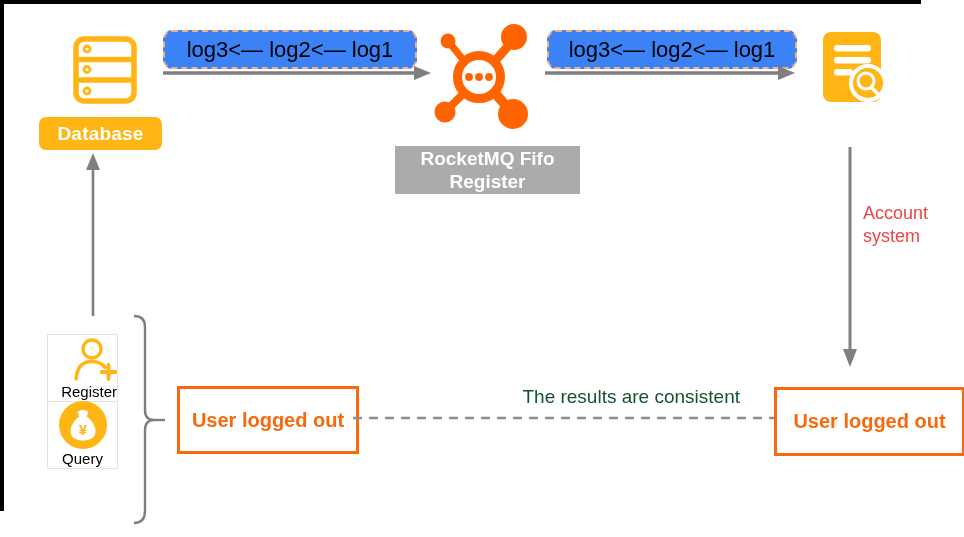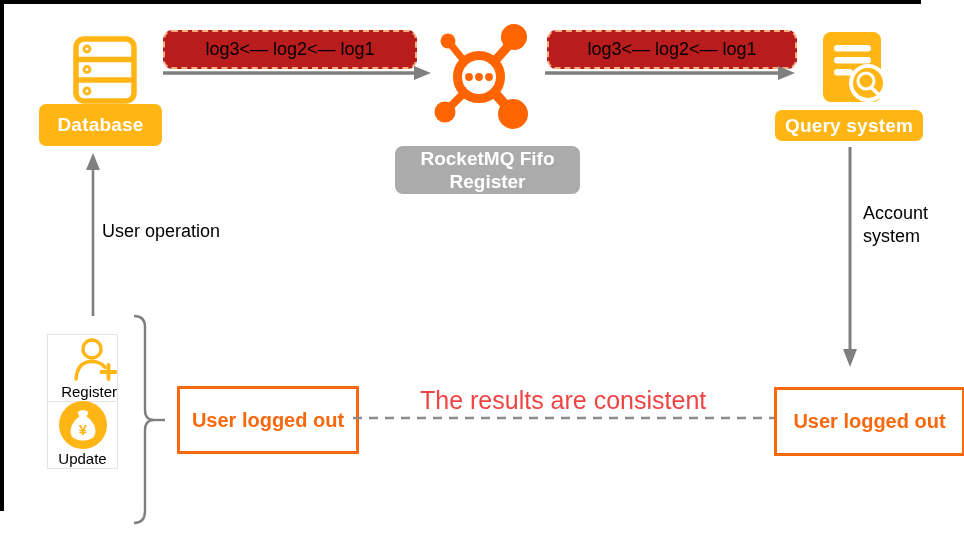--- a/index.html
+++ b/index.html
@@ -13,34 +13,34 @@
   .abs { position:absolute; }
 
   .badge-amber {
     position:absolute; background:#FFB514; color:#fff; font-weight:bold;
     font-size:19px; display:flex; align-items:center; justify-content:center;
     border-radius:7px; letter-spacing:.2px;
   }
   .badge-gray {
     position:absolute; background:#ABABAB; color:#fff; font-weight:bold;
     font-size:19px; line-height:23px; display:flex; flex-direction:column;
-    align-items:center; justify-content:center; border-radius:8px; text-align:center;
+    align-items:center; justify-content:center; border-radius:0; text-align:center;
   }
   .dashed-box {
-    position:absolute; border:2px dashed #F6AE7D; border-radius:9px; background:#b91c1c;
+    position:absolute; border:2px dashed #F6AE7D; border-radius:9px; background:#3b82f6;
     display:flex; align-items:center; justify-content:center;
-    font-size:18px; color:#000;
+    font-size:22px; color:#000;
   }
   .result-box {
     position:absolute; border:3px solid #F8680C; border-radius:0; background:#fff;
     color:#F8680C; font-weight:bold; font-size:20px;
     display:flex; align-items:center; justify-content:center;
   }
-  .note-black { position:absolute; font-size:18px; color:#000000; line-height:23px; }
-  .note-gray  { position:absolute; font-size:25px; color:#ef4444; text-align:left; }
+  .note-black { position:absolute; font-size:18px; color:#ef4444; line-height:23px; }
+  .note-gray  { position:absolute; font-size:19px; color:#14532d; text-align:right; }
 
   .op-stack { position:absolute; left:47px; top:318px; width:71px; }
   .op-cell {
     box-sizing:border-box; width:71px; height:68px; border:1px solid #E3E3E3;
     margin-top:-1px; background:#fff; display:flex; flex-direction:column;
     align-items:center; justify-content:flex-end; padding-bottom:1px;
   }
   .op-cell:first-child { margin-top:16px;align-items:flex-end; }
   .op-icon { flex:1; display:flex; align-items:center; justify-content:center; }
   .op-label { font-size:15px; color:#000; line-height:17px; }
@@ -54,21 +54,21 @@
   <div class="frame-left"></div>
 
   <svg class="abs" style="left:73px; top:36px;" width="64" height="68" viewBox="0 0 64 68">
     <rect x="3" y="3" width="58" height="62" rx="8" fill="#fff" stroke="#FFB514" stroke-width="5.5"></rect>
     <line x1="3" y1="23.5" x2="61" y2="23.5" stroke="#FFB514" stroke-width="5.5"></line>
     <line x1="3" y1="44" x2="61" y2="44" stroke="#FFB514" stroke-width="5.5"></line>
     <circle cx="14" cy="13" r="3" fill="none" stroke="#FFB514" stroke-width="2.8"></circle>
     <circle cx="14" cy="33.5" r="3" fill="none" stroke="#FFB514" stroke-width="2.8"></circle>
     <circle cx="14" cy="55" r="3" fill="none" stroke="#FFB514" stroke-width="2.8"></circle>
   </svg>
-  <div class="badge-amber" style="left:39px; top:104px; width:123px; height:42px;">Database</div>
+  <div class="badge-amber" style="left:39px; top:117px; width:123px; height:33px;">Database</div>
 
   <div class="dashed-box" style="left:163px; top:30px; width:250px; height:35px;">log3&lt;— log2&lt;— log1</div>
   <svg class="abs" style="left:163px; top:64px;" width="268" height="18">
     <line x1="0" y1="9" x2="252" y2="9" stroke="#7F7F7F" stroke-width="3.4"></line>
     <polygon points="251,2 268,9 251,16" fill="#7F7F7F"></polygon>
   </svg>
 
   <svg class="abs" style="left:430px; top:20px;" width="102" height="110" viewBox="0 0 102 110">
     <line x1="35" y1="42" x2="22" y2="26" stroke="#FF6400" stroke-width="7" stroke-linecap="round"></line>
     <line x1="64" y1="42" x2="80" y2="24" stroke="#FF6400" stroke-width="9" stroke-linecap="round"></line>
@@ -96,36 +96,34 @@
 
   <svg class="abs" style="left:821px; top:30px;" width="68" height="76" viewBox="0 0 68 76">
     <rect x="2" y="2" width="58" height="70" rx="8" fill="#FFB514"></rect>
     <rect x="13" y="15" width="37" height="6.5" rx="3.2" fill="#fff"></rect>
     <rect x="13" y="27" width="37" height="6.5" rx="3.2" fill="#fff"></rect>
     <rect x="13" y="39" width="19" height="6.5" rx="3.2" fill="#fff"></rect>
     <circle cx="47" cy="53" r="17" fill="#FFB514" stroke="#fff" stroke-width="4"></circle>
     <circle cx="45" cy="51" r="8" fill="none" stroke="#fff" stroke-width="3"></circle>
     <line x1="51" y1="58" x2="57" y2="64" stroke="#fff" stroke-width="3.5" stroke-linecap="round"></line>
   </svg>
-  <div class="badge-amber" style="left:775px; top:110px; width:148px; height:31px;">Query system</div>
 
   <svg class="abs" style="left:841px; top:147px;" width="18" height="220">
     <line x1="9" y1="0" x2="9" y2="203" stroke="#7F7F7F" stroke-width="3"></line>
     <polygon points="2,202 9,220 16,202" fill="#7F7F7F"></polygon>
   </svg>
   <div class="note-black" style="left:863px; top:202px;">
     <div>Account</div>
     <div>system</div>
   </div>
 
   <svg class="abs" style="left:84px; top:153px;" width="18" height="163">
     <line x1="9" y1="163" x2="9" y2="15" stroke="#7F7F7F" stroke-width="2.6"></line>
     <polygon points="2,17 9,0 16,17" fill="#7F7F7F"></polygon>
   </svg>
-  <div class="note-black" style="left:102px; top:220px;">User operation</div>
 
   <div class="op-stack">
     <div class="op-cell">
       <div class="op-icon">
         <svg width="45" height="46" viewBox="0 0 45 46">
           <circle cx="20" cy="13" r="9" fill="none" stroke="#FFB514" stroke-width="3.4"></circle>
           <path d="M4,43 C5,30 12,25.5 20,25.5 C26,25.5 30,27.5 33,31.5" fill="none" stroke="#FFB514" stroke-width="3.4" stroke-linecap="round"></path>
           <line x1="36.5" y1="29" x2="36.5" y2="43" stroke="#FFB514" stroke-width="3.8" stroke-linecap="round"></line>
           <line x1="29.5" y1="36" x2="43.5" y2="36" stroke="#FFB514" stroke-width="3.8" stroke-linecap="round"></line>
         </svg>
@@ -134,21 +132,21 @@
     </div>
     <div class="op-cell">
       <div class="op-icon">
         <svg width="50" height="50" viewBox="0 0 50 50">
           <circle cx="25" cy="25" r="24" fill="#FFB514"></circle>
           <path d="M19.5,12 Q25,8 30.5,12 L28.5,17 L21.5,17 Z" fill="#fff"></path>
           <path d="M21.5,16.5 L28.5,16.5 C34.5,20.5 37.5,26.5 37.5,31.5 C37.5,38 31.5,40.5 25,40.5 C18.5,40.5 12.5,38 12.5,31.5 C12.5,26.5 15.5,20.5 21.5,16.5 Z" fill="#fff"></path>
           <text x="25" y="35" font-size="15" font-weight="bold" fill="#FFB514" text-anchor="middle" font-family="Liberation Sans, sans-serif">¥</text>
         </svg>
       </div>
-      <div class="op-label">Update</div>
+      <div class="op-label">Query</div>
     </div>
   </div>
 
   <svg class="abs" style="left:130px; top:314px;" width="36" height="212" viewBox="0 0 36 212">
     <path d="M4,2 Q15,2 15,13 L15,96 Q15,106 24,106 Q15,106 15,116 L15,197 Q15,209 4,209" fill="none" stroke="#7F7F7F" stroke-width="2.4"></path>
     <line x1="24" y1="106" x2="35" y2="106" stroke="#7F7F7F" stroke-width="2.4"></line>
   </svg>
 
   <div class="result-box" style="left:177px; top:386px; width:176px; height:62px;">User logged out</div>
 

